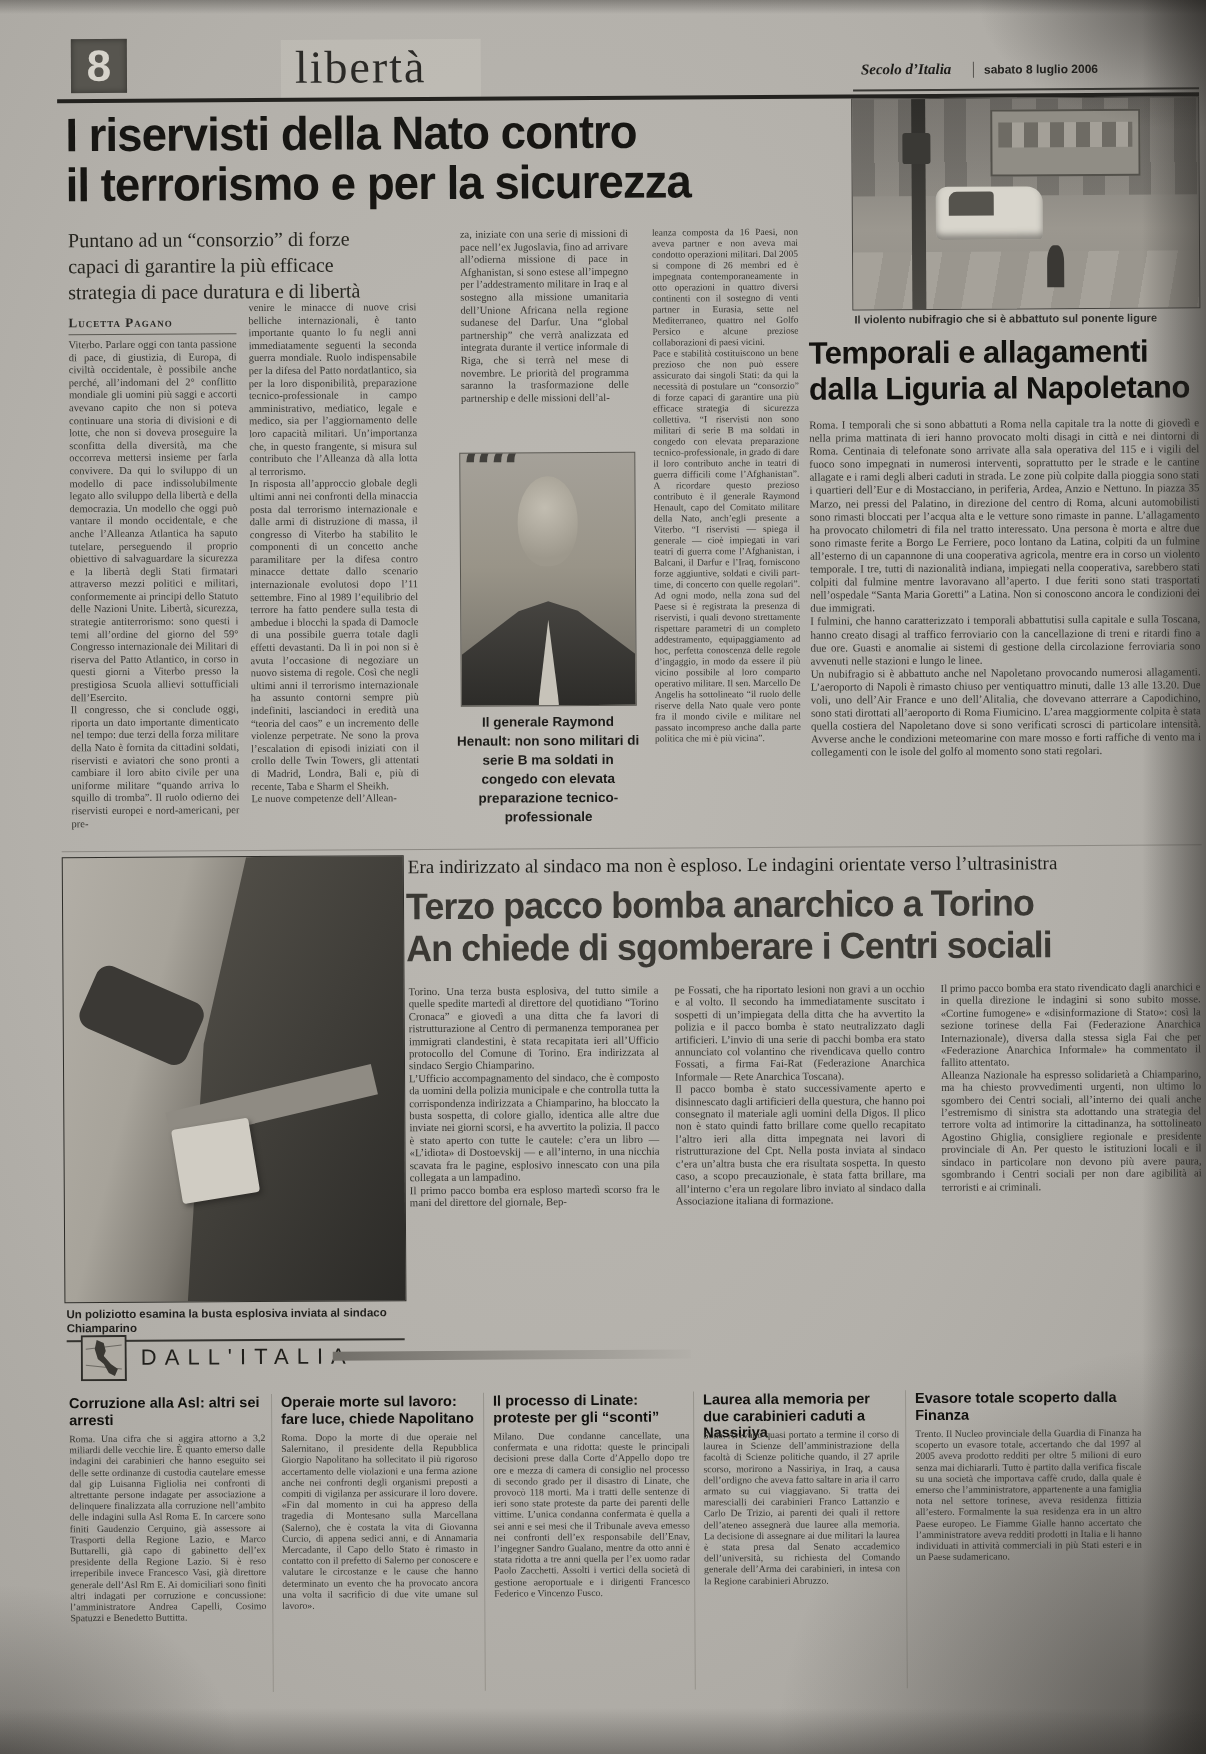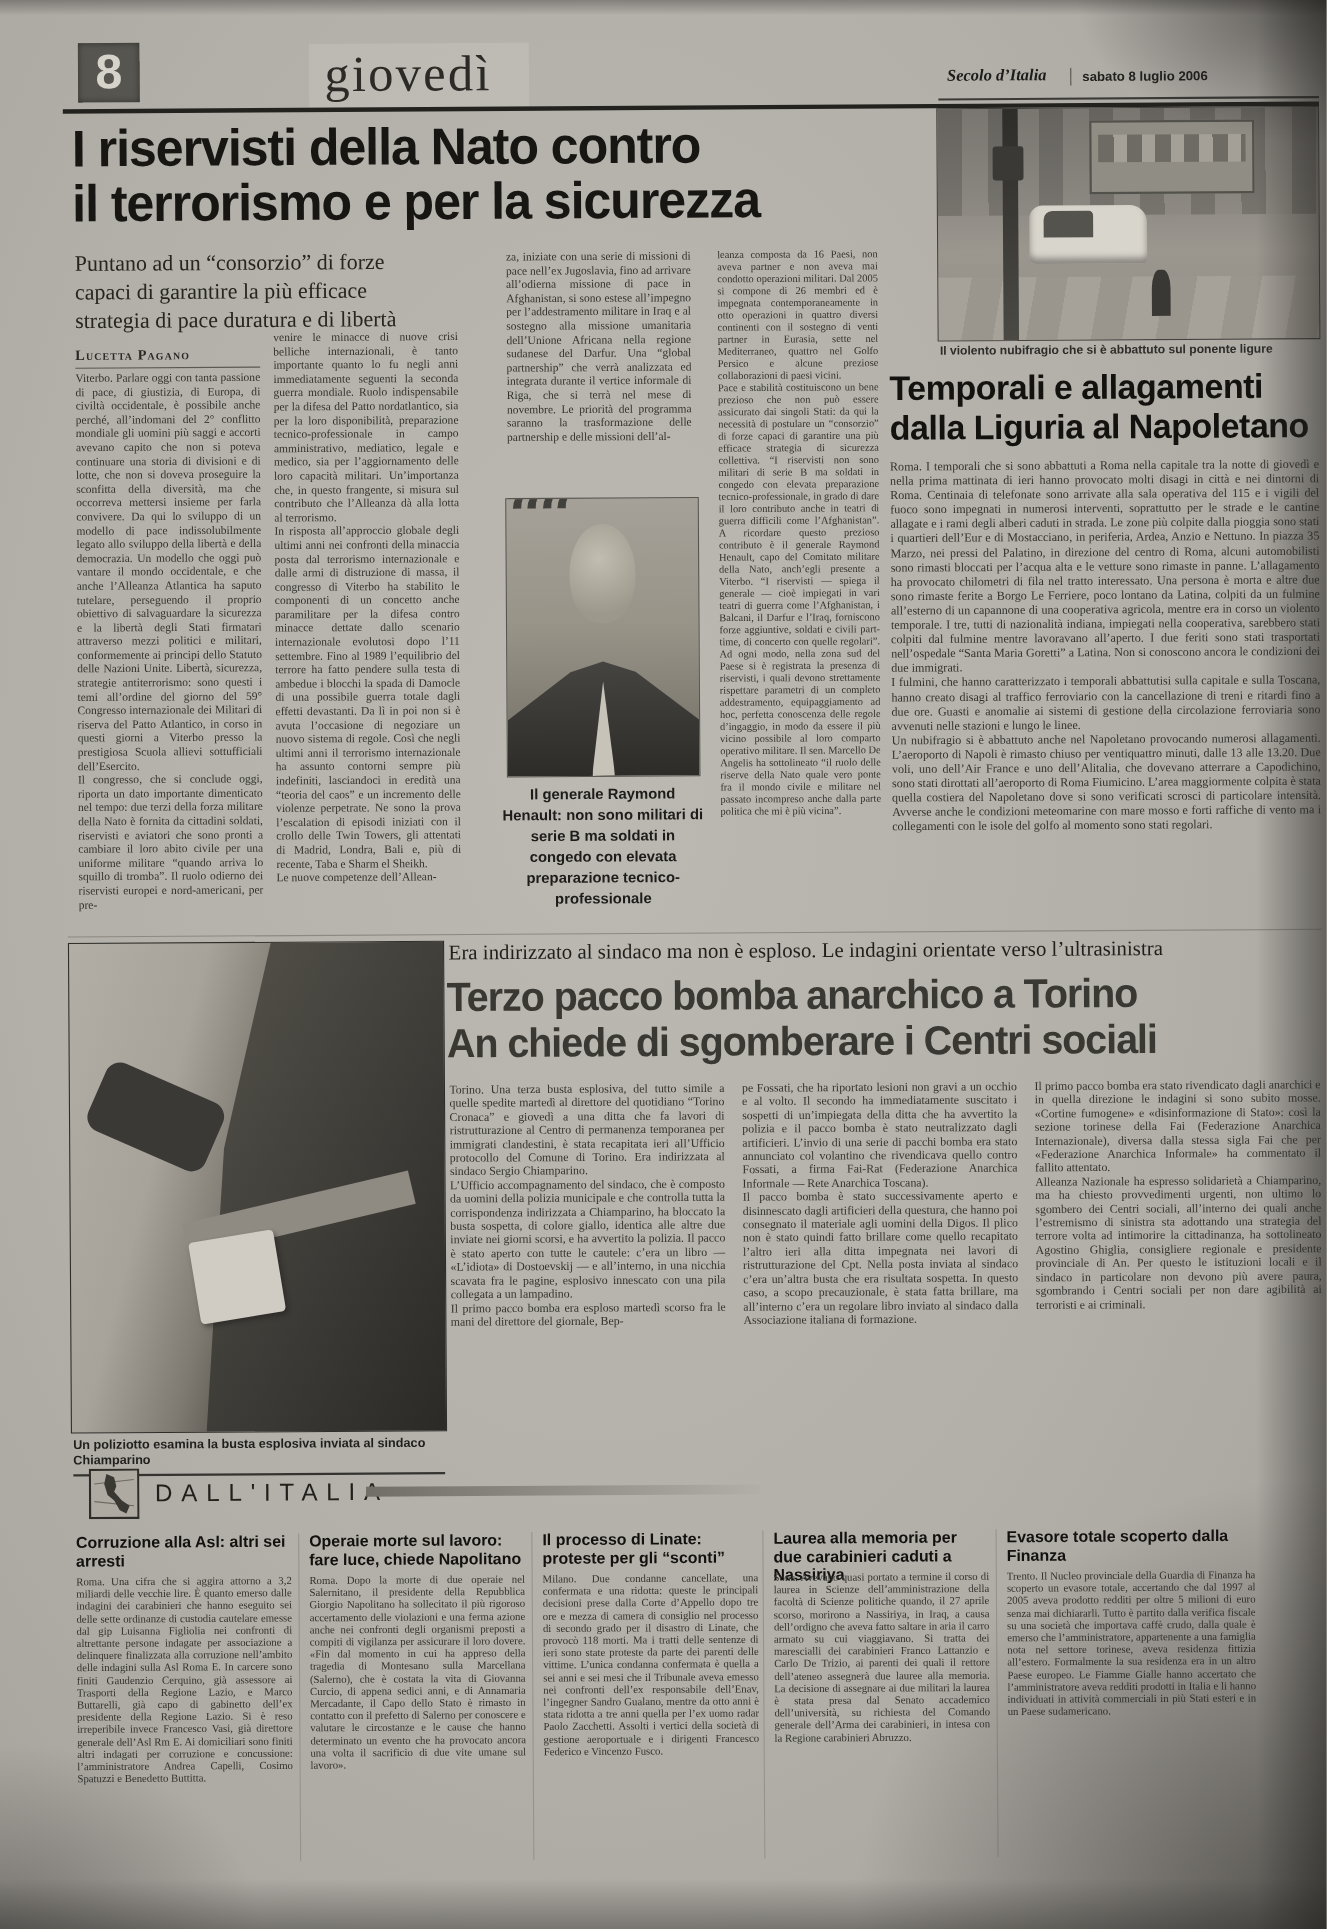--- a/index.html
+++ b/index.html
@@ -116,21 +116,21 @@
   .ov-top{left:0;top:0;width:100%;height:14px;background:linear-gradient(to bottom,rgba(38,36,33,.35),rgba(38,36,33,0));}
 </style>
 </head>
 <body>
 
 <div class="page">
   <div class="tilt">
 
     <div class="pagenum">8</div>
     <div class="section-glow"></div>
-    <div class="section-title">giovedì</div>
+    <div class="section-title">libertà</div>
     <div class="masthead">Secolo d’Italia</div>
     <div class="issue-date">sabato 8 luglio 2006</div>
     <div class="header-rule2"></div>
     <div class="header-rule"></div>
 
     <div class="lead-h lead-h1">I riservisti della Nato contro</div>
     <div class="lead-h lead-h2">il terrorismo e per la sicurezza</div>
     <div class="standfirst">Puntano ad un “consorzio” di forze capaci di garantire la più efficace strategia di pace duratura e di libertà</div>
     <div class="byline">Lucetta Pagano</div>
     <div class="bt lead-c1">Viterbo. Parlare oggi con tanta passione di pace, di giustizia, di Europa, di civiltà occidentale, è possibile anche perché, all’indomani del 2° conflitto mondiale gli uomini più saggi e accorti avevano capito che non si poteva continuare una storia di divisioni e di lotte, che non si doveva proseguire la sconfitta della diversità, ma che occorreva mettersi insieme per farla convivere. Da qui lo sviluppo di un modello di pace indissolubilmente legato allo sviluppo della libertà e della democrazia. Un modello che oggi può vantare il mondo occidentale, e che anche l’Alleanza Atlantica ha saputo tutelare, perseguendo il proprio obiettivo di salvaguardare la sicurezza e la libertà degli Stati firmatari attraverso mezzi politici e militari, conformemente ai principi dello Statuto delle Nazioni Unite. Libertà, sicurezza, strategie antiterrorismo: sono questi i temi all’ordine del giorno del 59° Congresso internazionale dei Militari di riserva del Patto Atlantico, in corso in questi giorni a Viterbo presso la prestigiosa Scuola allievi sottufficiali dell’Esercito.

